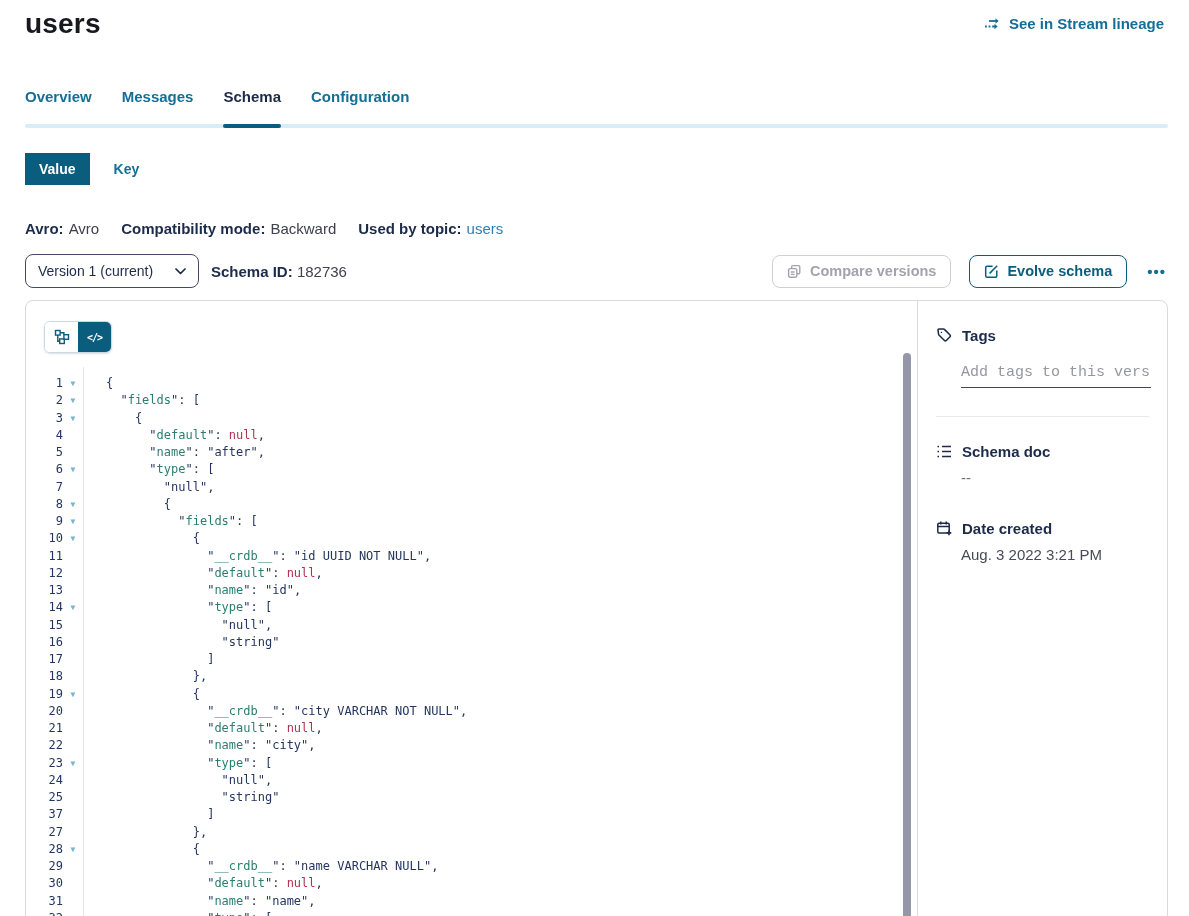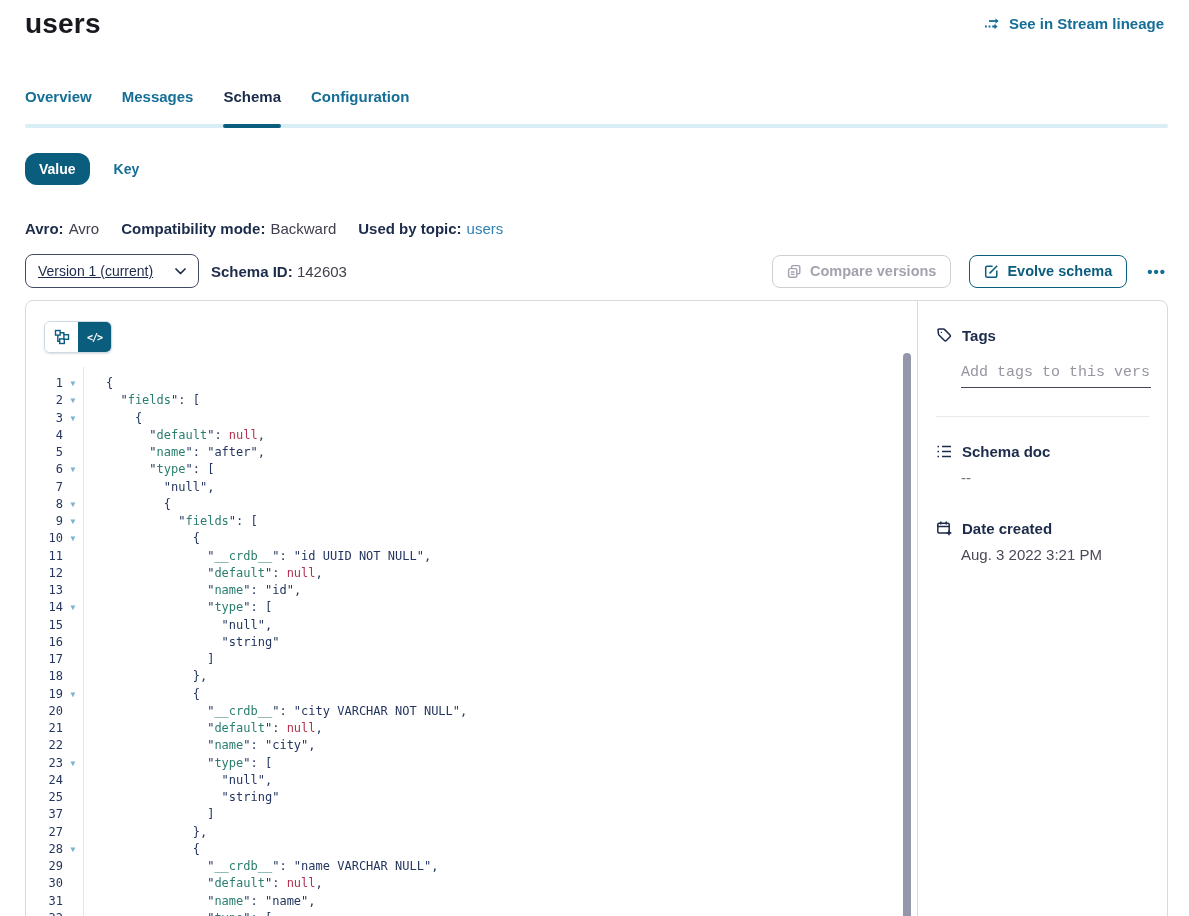--- a/index.html
+++ b/index.html
@@ -31,33 +31,33 @@
   
   .tabs{position:absolute;left:25px;right:21px;top:88px;display:flex;gap:30px;}
   .tabs-bar{position:absolute;left:0;right:0;bottom:0;height:4px;background:var(--light-bar);border-radius:2px;z-index:0;}
   .tab{position:relative;z-index:1;font-size:15px;font-weight:600;color:var(--teal);padding-bottom:23px;cursor:pointer;}
   .tab.active{color:var(--navy);}
   .tab.active::after{content:"";position:absolute;left:0;right:0;bottom:0;height:4px;background:var(--teal-dark);border-radius:2px;}
 
   
   .vk-row{position:absolute;left:25px;top:153px;display:flex;align-items:center;gap:24px;}
   .btn-value{background:var(--teal-dark);color:#fff;font-size:14px;font-weight:600;border:none;
-    border-radius:12px;padding:8px 14px;cursor:pointer;font-family:inherit;}
+    border-radius:0;padding:8px 14px;cursor:pointer;font-family:inherit;}
   .btn-key{background:none;border:none;color:var(--teal);font-size:14px;font-weight:600;cursor:pointer;font-family:inherit;}
 
   
   .meta-row{position:absolute;left:25px;top:220px;display:flex;align-items:center;font-size:15px;}
   .meta-row b{color:var(--navy);font-weight:700;margin-right:5px;}
   .meta-gap{width:22px;}
   .meta-link{color:#2e7fb5;cursor:pointer;}
 
   
   .controls-row{position:absolute;left:25px;right:21px;top:254px;height:34px;display:flex;align-items:center;}
   .version-select{display:flex;align-items:center;justify-content:space-between;width:174px;height:34px;
-    border:1px solid #434a63;border-radius:8px;padding:16px 12px;font-size:14px;color:var(--navy);cursor:pointer;background:#fff;text-decoration:underline;}
+    border:1px solid #434a63;border-radius:8px;padding:16px 12px;font-size:14px;color:var(--navy);cursor:pointer;background:#fff;}
   .schema-id{margin-left:12px;font-size:15px;}
   .schema-id b{color:var(--navy);font-weight:700;}
   .right-controls{margin-left:auto;display:flex;align-items:center;gap:18px;}
   .btn-outline{display:flex;align-items:center;gap:8px;height:33px;padding:0 14px;background:#fff;
     border-radius:8px;font-size:14.5px;font-weight:700;font-family:inherit;cursor:pointer;}
   .btn-compare{border:1px solid var(--disabled-border);color:var(--disabled-text);cursor:default;}
   .btn-evolve{border:1px solid var(--teal-dark);color:var(--teal-dark);}
   .btn-more{background:none;border:none;color:var(--teal);font-size:15px;font-weight:800;letter-spacing:1px;cursor:pointer;padding:4px 2px;}
 
   
@@ -143,21 +143,21 @@
   <div class="version-select">
     <span>Version 1 (current)</span>
     <span style="display:flex;">
       <svg width="11" height="7" viewBox="0 0 11 7" fill="none" stroke="#1c2b4a" stroke-width="1.7" stroke-linecap="round" stroke-linejoin="round">
           <path d="M1 1 L5.5 5.5 L10 1"></path>
         </svg>
     </span>
   </div>
   <div class="schema-id">
     <b>Schema ID:</b>
-    <span>142603</span>
+    <span>182736</span>
   </div>
   <div class="right-controls">
     <button class="btn-outline btn-compare">
       <span style="display:flex;">
         <svg width="15" height="15" viewBox="0 0 15 15" fill="none" stroke="#a3a3af" stroke-width="1.4">
           <path d="M4.6 4.6 V3 a1.4 1.4 0 0 1 1.4 -1.4 h5.4 a1.4 1.4 0 0 1 1.4 1.4 v5.4 a1.4 1.4 0 0 1 -1.4 1.4 h-1.6"></path>
           <rect x="1.6" y="4.6" width="8.2" height="8.6" rx="1.4"></rect>
           <path d="M3.8 8 h3.8 M3.8 10.4 h3.8"></path>
         </svg>
       </span>

